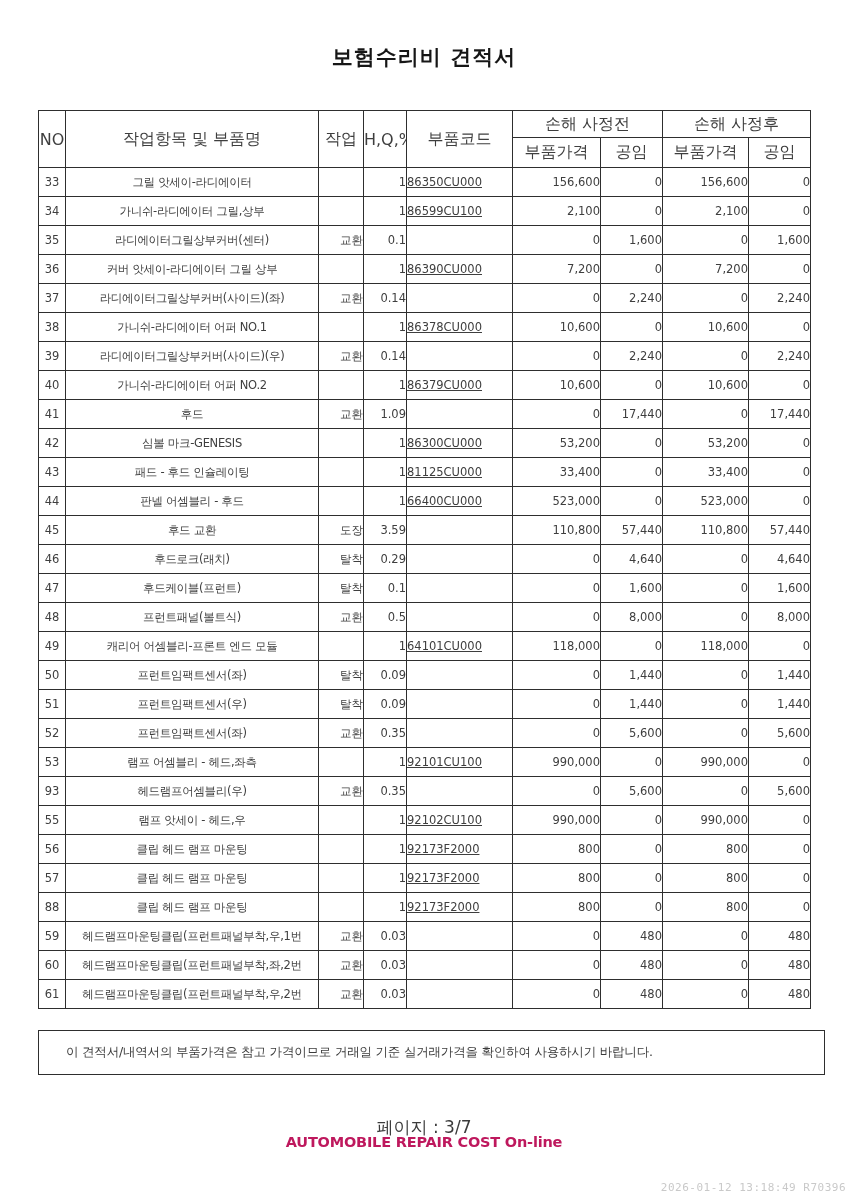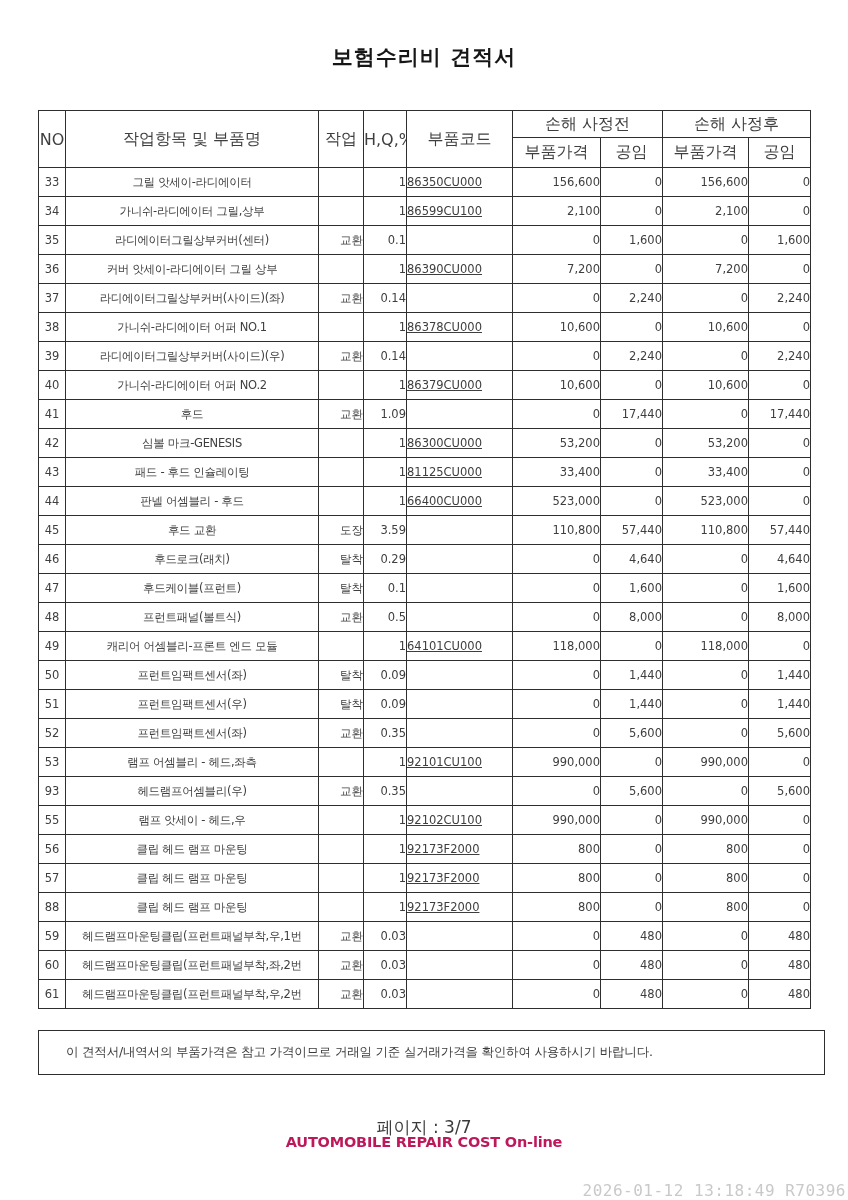--- a/index.html
+++ b/index.html
@@ -39,21 +39,21 @@
     position:absolute;top:1089px;left:0;width:100%;text-align:center;
     font-size:14.5px;font-weight:bold;color:#be185d;letter-spacing:-0.2px;margin-top:45px;
   }
   .page-line{
     position:absolute;top:1116px;left:0;width:100%;text-align:center;
     font-size:17px;color:#3b3b3b;
   }
   .timestamp{
     position:absolute;top:1181px;right:2px;text-align:right;
     font-family:"DejaVu Sans Mono","Liberation Mono",monospace;
-    font-size:16px;color:#c9c9c9;letter-spacing:0.5px;
+    font-size:11px;color:#c9c9c9;letter-spacing:0.5px;
   }
 </style>
 </head>
 <body>
 
 <div class="page">
 
   <div class="doc-title">보험수리비 견적서</div>
 
   <table class="est-table">

